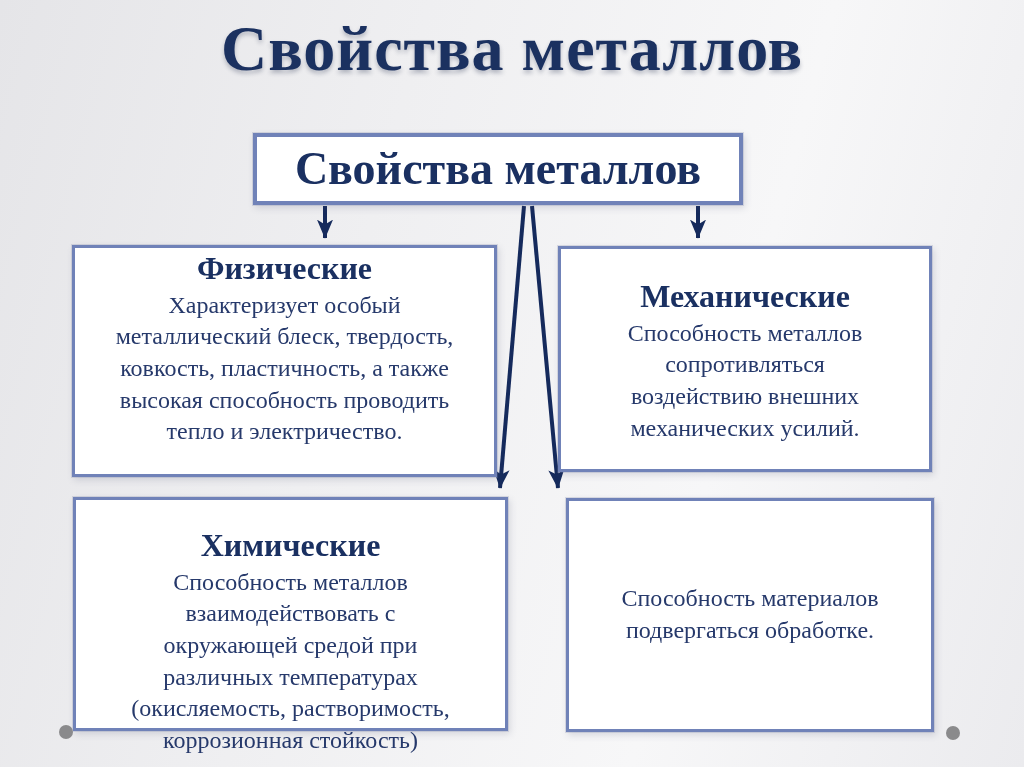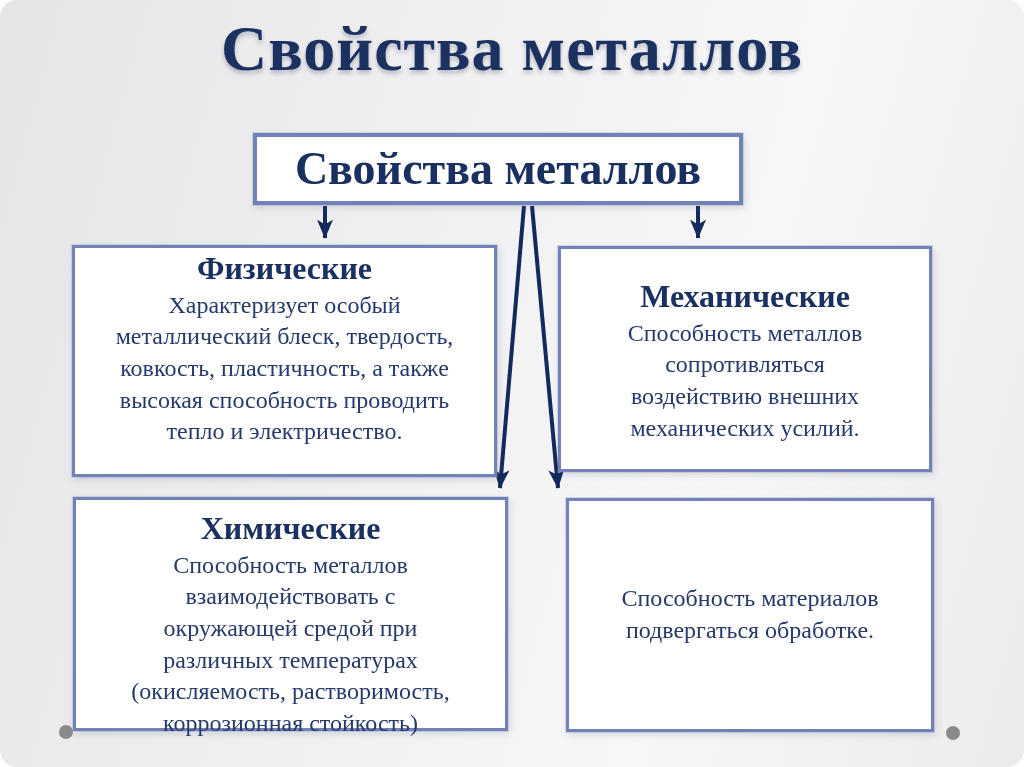--- a/index.html
+++ b/index.html
@@ -12,21 +12,20 @@
     --bg-start:#e5e5e8;
     --bg-end:#f7f7f8;
     --dot:#8a8a8c;
   }
   *{margin:0;padding:0;box-sizing:border-box;}
   html,body{width:1024px;height:767px;overflow:hidden;}
   body{font-family:"Liberation Serif","DejaVu Serif",serif;}
   .slide{
     position:relative;width:1024px;height:767px;
     background:linear-gradient(105deg,var(--bg-start) 0%,#efeff1 35%,var(--bg-end) 68%,#ebebee 100%);
-    border-radius:17px;
   }
   .slide-title{
     position:absolute;top:12px;left:0;width:100%;
     text-align:center;font-size:64px;font-weight:700;
     color:var(--title-text);
     text-shadow:0 3px 4px rgba(40,50,80,0.30);
     letter-spacing:1px;
   }
   .node{
     position:absolute;background:var(--box-fill);
@@ -44,21 +43,21 @@
   .node-heading{
     font-size:32px;font-weight:700;color:var(--heading-text);
     line-height:1.3;
   }
   .node-body{
     font-size:24px;color:var(--body-text);
     line-height:1.32;white-space:pre-line;
   }
   .node-physical{left:72px;top:245px;width:425px;height:232px;}
   .node-mechanical{left:558px;top:246px;width:374px;height:226px;padding-top:27px;}
-  .node-chemical{left:73px;top:497px;width:435px;height:234px;padding-top:8px;}
+  .node-chemical{left:73px;top:497px;width:435px;height:234px;padding-top:25px;}
   .node-technological{left:566px;top:498px;width:368px;height:234px;justify-content:center;}
   .connectors{
     position:absolute;left:0;top:0;width:1024px;height:767px;
     pointer-events:none;
   }
   .connectors line{stroke:var(--arrow);stroke-width:4;}
   .connectors marker path{fill:var(--arrow);}
   .footer-dot{
     position:absolute;width:14px;height:14px;border-radius:50%;
     background:var(--dot);

